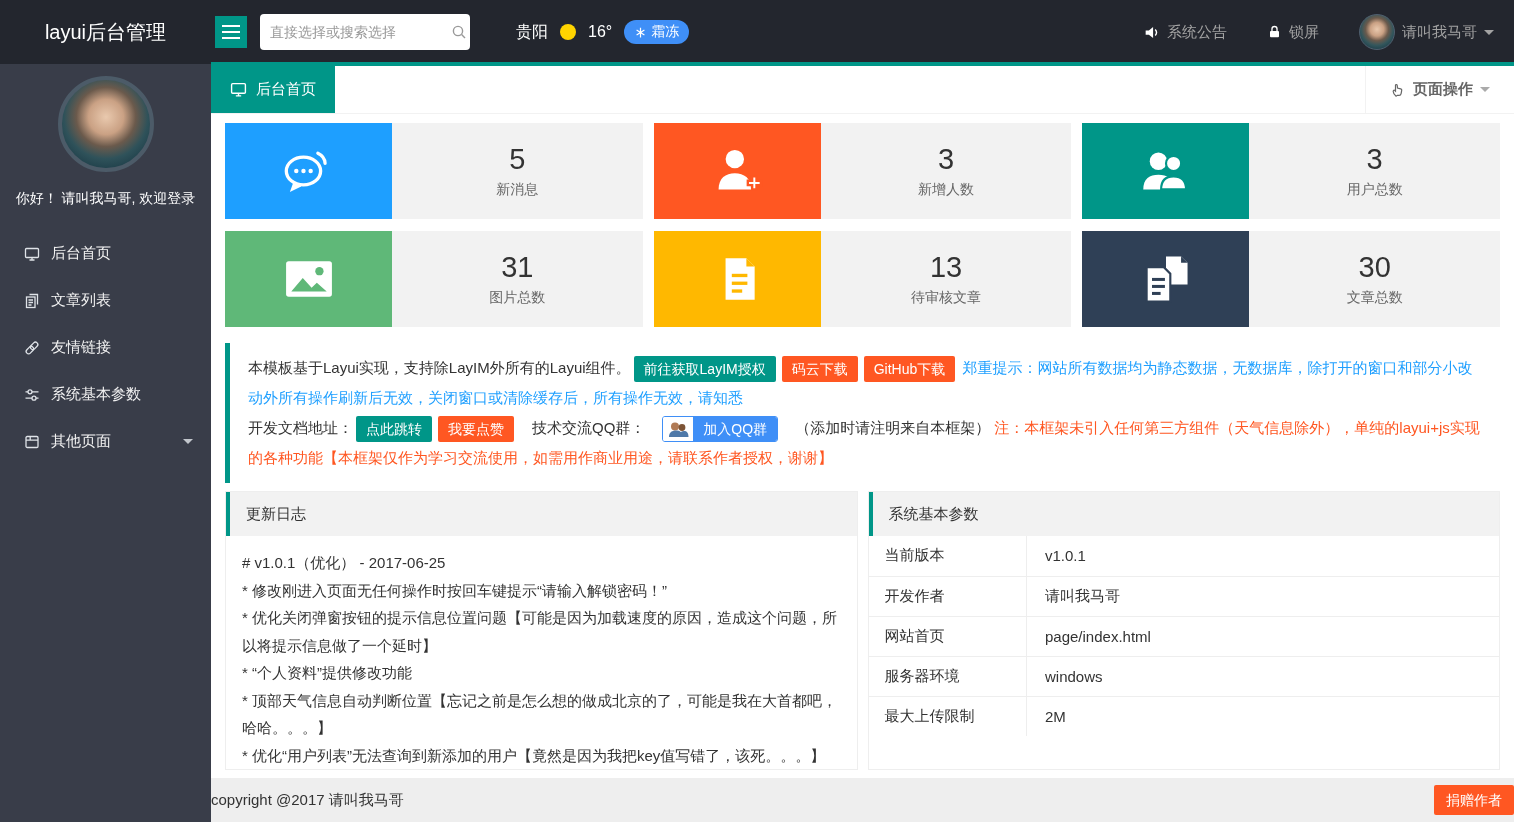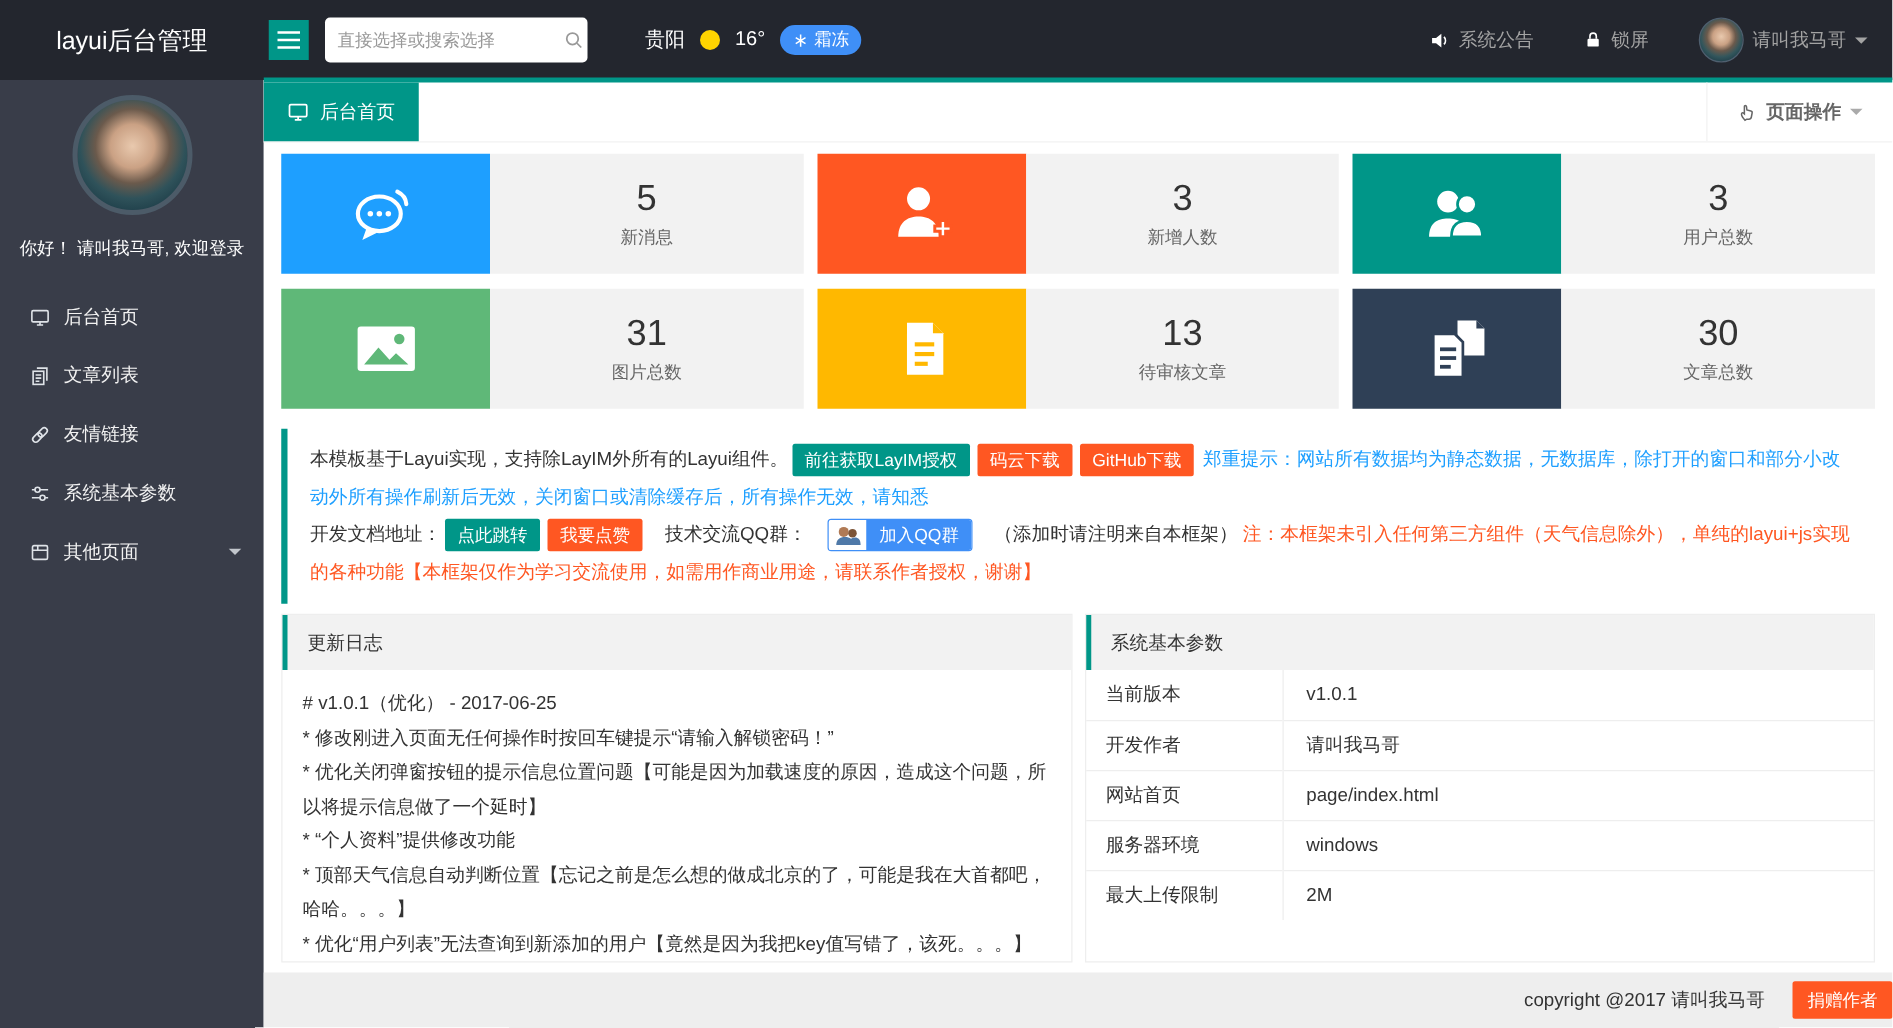--- a/index.html
+++ b/index.html
@@ -71,21 +71,21 @@
   .panel { flex:1; border:1px solid #eee; background:#fff; }
   .panel-header { height:44px; background:#f2f2f2; border-left:4px solid #009688; display:flex; align-items:center; padding-left:16px; font-size:15px; color:#333; }
   .panel-body { padding:13px 16px 0; font-size:15px; line-height:27.5px; color:#333; }
   .param-table { width:100%; border-collapse:collapse; }
   .param-table td { height:40px; font-size:15px; color:#333; padding-left:16px; border-top:1px solid #eee; }
   .param-table tr:first-child td { border-top:0; }
   .param-table td.pname { width:158px; }
   .param-table td.pvalue { border-left:1px solid #eee; padding-left:18px; }
 
   
-  .footer { flex:0 0 44px; height:44px; background:#eee; display:flex; align-items:center; justify-content:flex-end; gap:22px; font-size:15px; color:#333; }
+  .footer { flex:0 0 44px; height:44px; background:#eee; display:flex; align-items:center; justify-content:space-between; gap:22px; font-size:15px; color:#333; }
   .donate-btn { height:30px; line-height:30px; padding:0 12px; background:#FF5722; border:0; border-radius:2px; color:#fff; font-size:14px; cursor:pointer; }
 
   svg { display:block; }
 </style>
 </head>
 <body>
 
 <div class="app">
 
   <div class="header">

